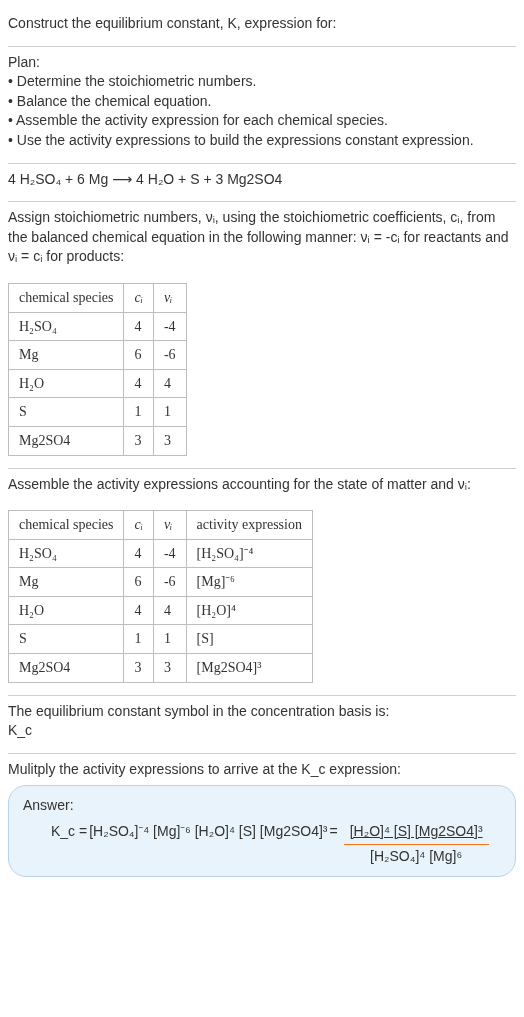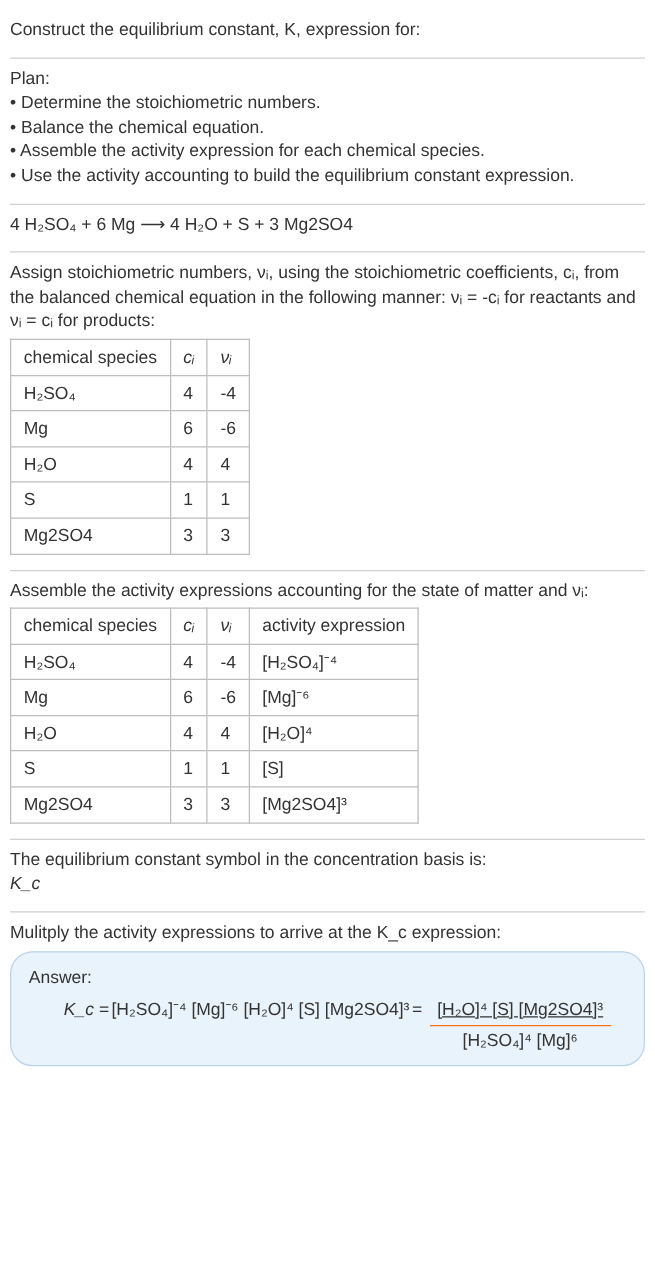--- a/index.html
+++ b/index.html
@@ -10,24 +10,25 @@
     padding: 8px;
     width: 508px;
     background: #fff;
     line-height: 1.4;
   }
   .section {
     border-bottom: 1px solid #d0d0d0;
     padding: 6px 0 12px 0;
   }
   .section:last-of-type { border-bottom: none; }
-  .italic { font-style: italic; }
+  .italic { }
   table.data {
     border-collapse: collapse;
-    margin-top: 4px;
+    margin-top: 16px;
+    font-family: Liberation Serif, serif;
   }
   table.data th, table.data td {
     border: 1px solid #bdbdbd;
     padding: 4px 10px;
     text-align: left;
     font-weight: normal;
   }
   table.data th { background: #fff; }
   .answer-box {
     background: #e9f3fb;
@@ -69,21 +70,21 @@
   <div>
     <span>Construct the equilibrium constant, K, expression for:</span>
   </div>
 </div>
 
 <div class="section">
   <div>Plan:</div>
   <div>• Determine the stoichiometric numbers.</div>
   <div>• Balance the chemical equation.</div>
   <div>• Assemble the activity expression for each chemical species.</div>
-  <div>• Use the activity accounting to build the equilibrium constant expression.</div>
+  <div>• Use the activity expressions to build the expressions constant expression.</div>
 </div>
 
 <div class="section">
   <div>4 H₂SO₄ + 6 Mg ⟶ 4 H₂O + S + 3 Mg2SO4</div>
 </div>
 
 <div class="section">
   <div>Assign stoichiometric numbers, νᵢ, using the stoichiometric coefficients, cᵢ, from the balanced chemical equation in the following manner: νᵢ = -cᵢ for reactants and νᵢ = cᵢ for products:</div>
   <table class="data">
     <tbody>

